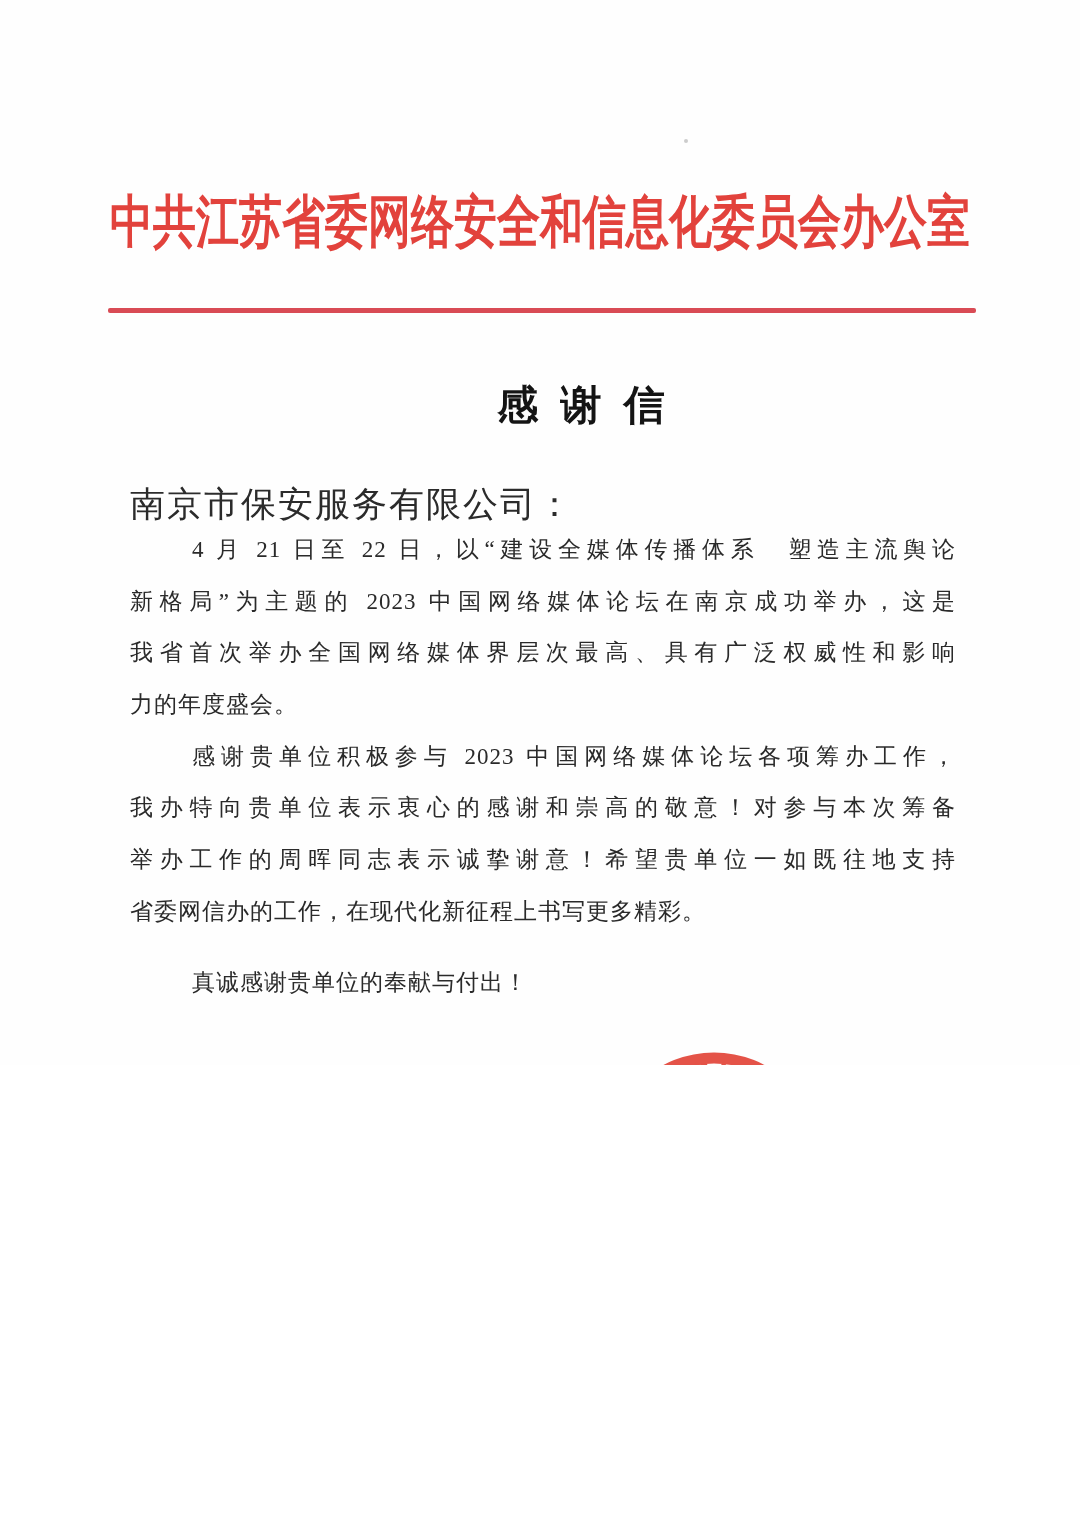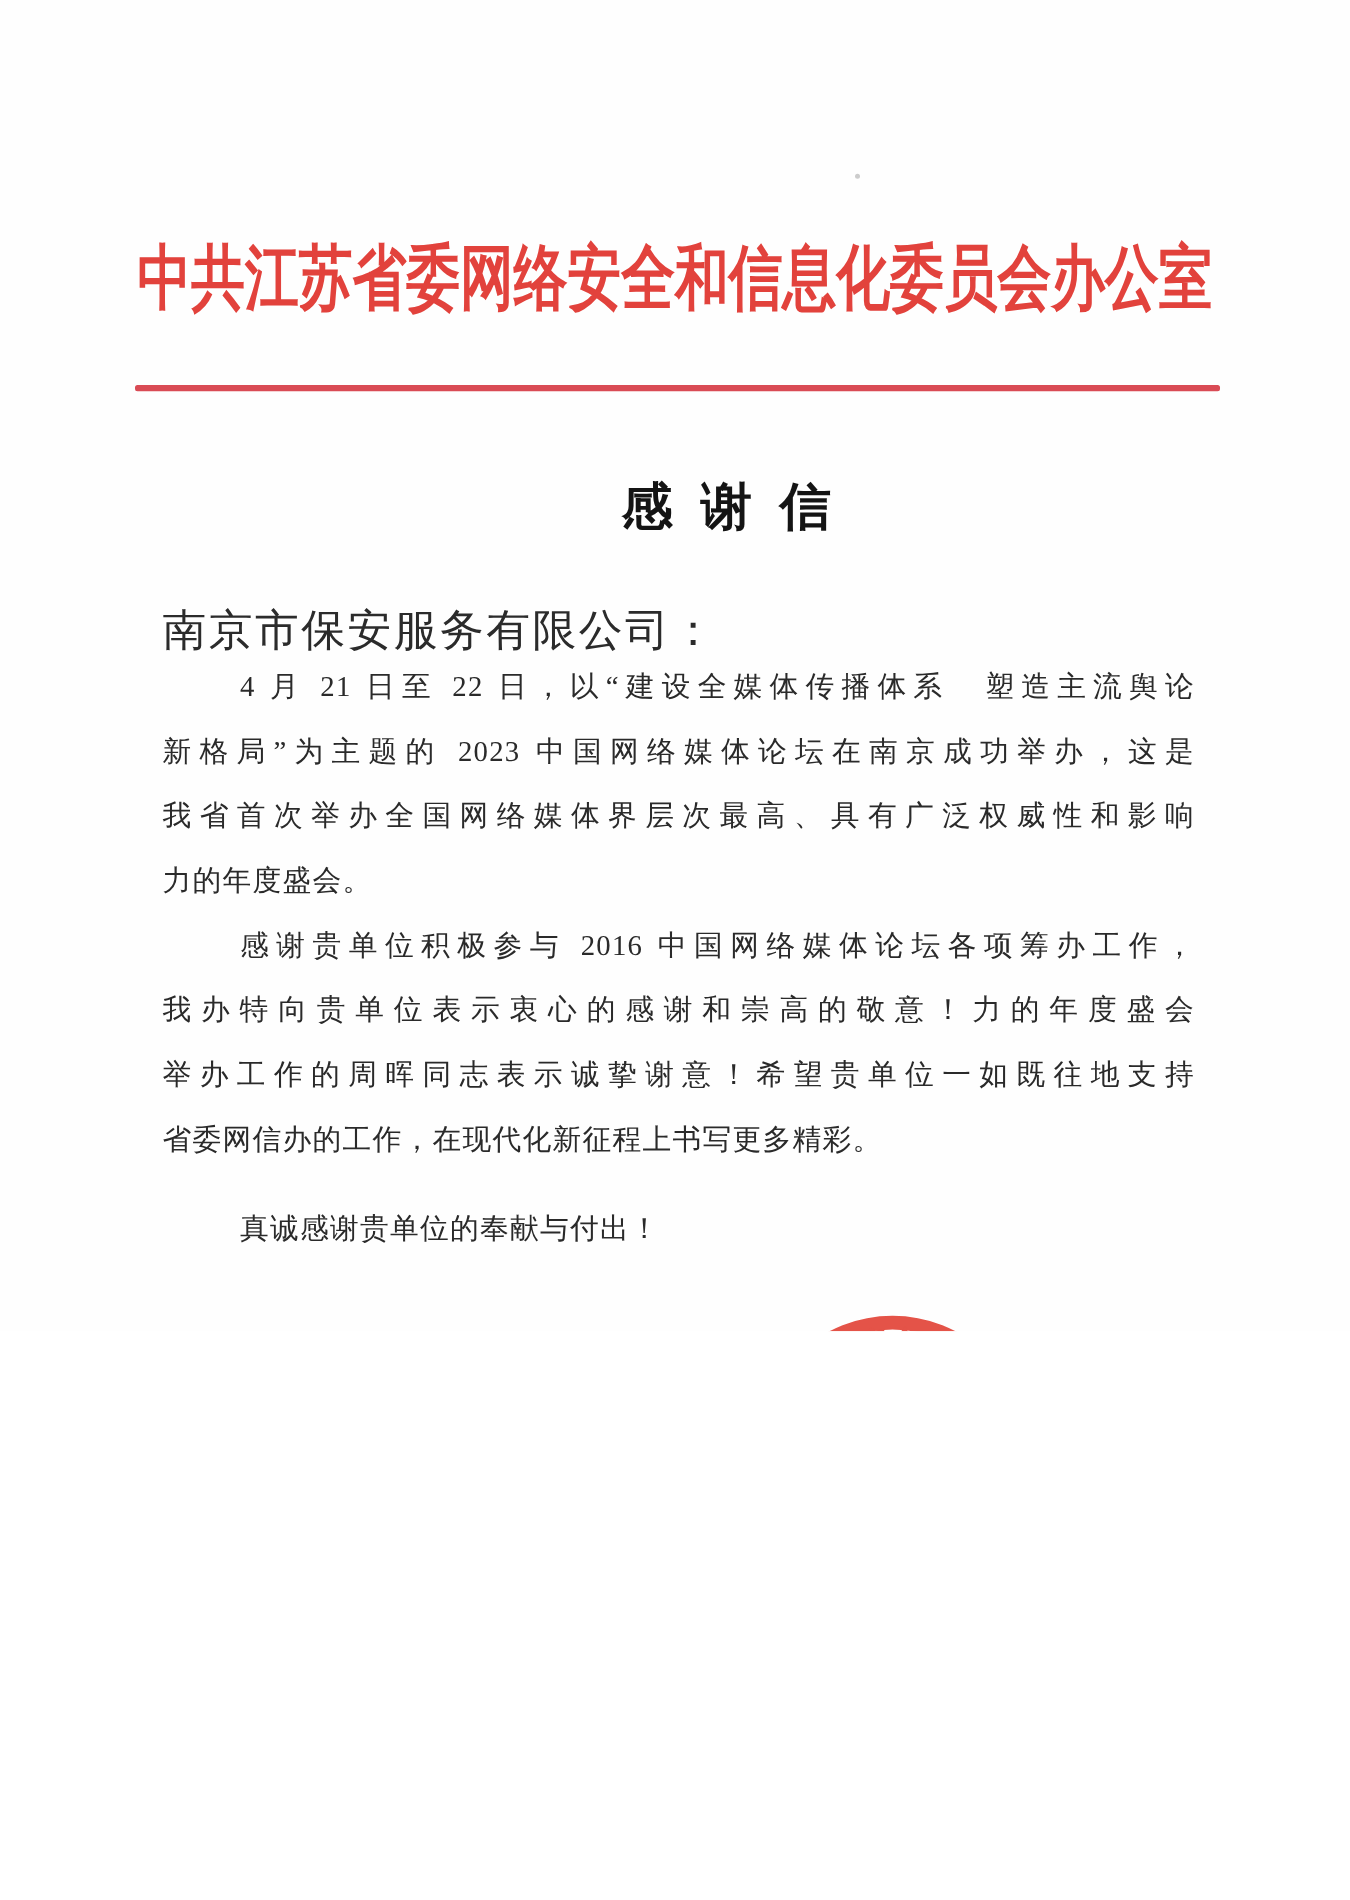--- a/index.html
+++ b/index.html
@@ -47,22 +47,22 @@
 
   <h1 class="title">感 谢 信</h1>
 
   <div class="salutation">南京市保安服务有限公司：</div>
 
   <div class="body">
     <div class="bl fill indent">4 月 21 日至 22 日，以“建设全媒体传播体系　塑造主流舆论</div>
     <div class="bl fill">新格局”为主题的 2023 中国网络媒体论坛在南京成功举办，这是</div>
     <div class="bl fill">我省首次举办全国网络媒体界层次最高、具有广泛权威性和影响</div>
     <div class="bl">力的年度盛会。</div>
-    <div class="bl fill indent">感谢贵单位积极参与 2016 中国网络媒体论坛各项筹办工作，</div>
-    <div class="bl fill">我办特向贵单位表示衷心的感谢和崇高的敬意！力的年度盛会</div>
+    <div class="bl fill indent">感谢贵单位积极参与 2023 中国网络媒体论坛各项筹办工作，</div>
+    <div class="bl fill">我办特向贵单位表示衷心的感谢和崇高的敬意！对参与本次筹备</div>
     <div class="bl fill">举办工作的周晖同志表示诚挚谢意！希望贵单位一如既往地支持</div>
     <div class="bl">省委网信办的工作，在现代化新征程上书写更多精彩。</div>
     <div class="bl indent lastpara">真诚感谢贵单位的奉献与付出！</div>
   </div>
 
   <div class="sig2">委员会办公室</div>
   <div class="date">2023 年 4 月 26 日</div>
 
   <div class="seal">
     <svg viewBox="0 0 230 230" aria-hidden="true">

